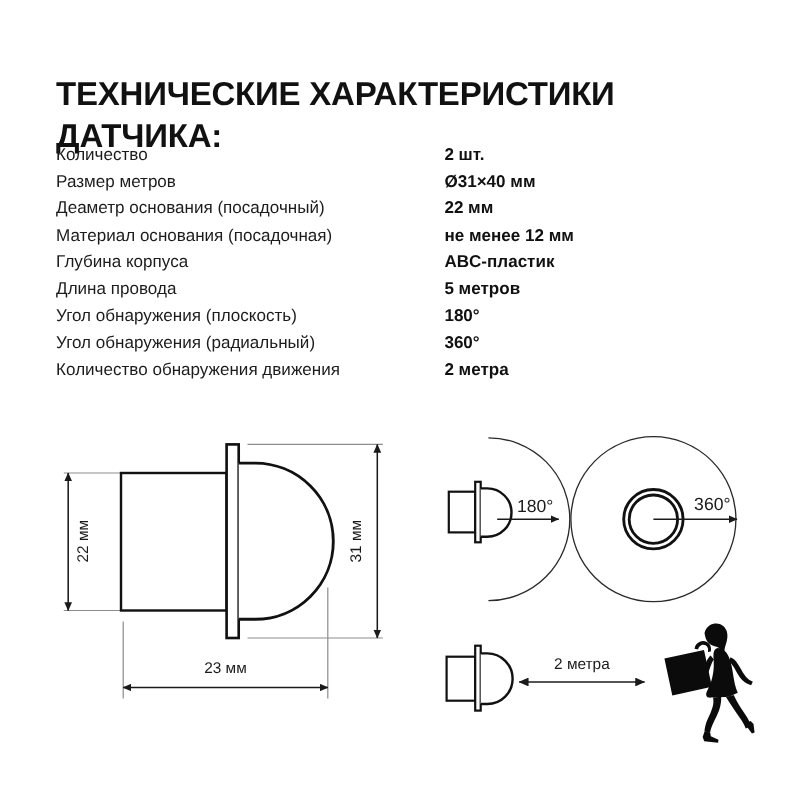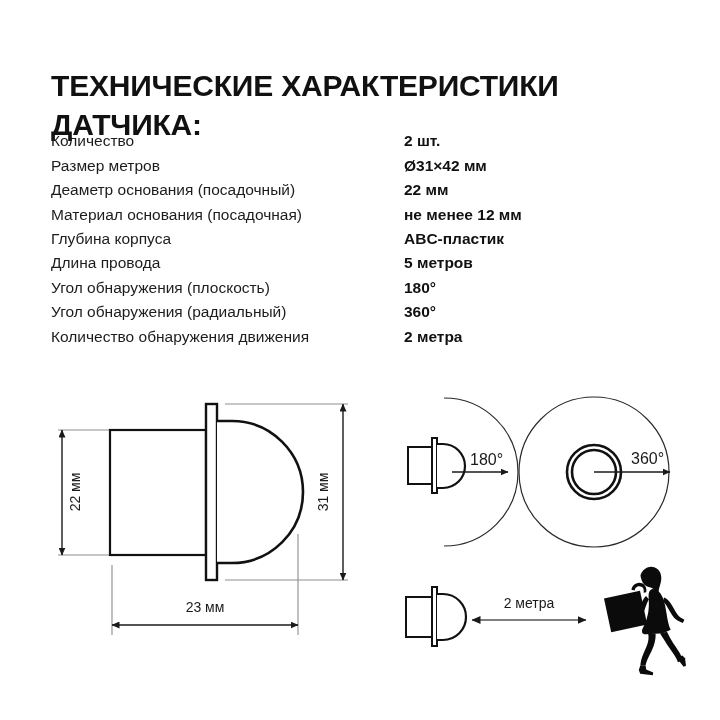--- a/index.html
+++ b/index.html
@@ -89,21 +89,21 @@
   <div id="title">ТЕХНИЧЕСКИЕ ХАРАКТЕРИСТИКИ
 ДАТЧИКА:</div>
 
   <div id="spec-table">
     <div class="spec-row">
       <span class="spec-label">Количество</span>
       <span class="spec-value">2 шт.</span>
     </div>
     <div class="spec-row">
       <span class="spec-label">Размер метров</span>
-      <span class="spec-value">Ø31×42 мм</span>
+      <span class="spec-value">Ø31×40 мм</span>
     </div>
     <div class="spec-row">
       <span class="spec-label">Деаметр основания (посадочный)</span>
       <span class="spec-value">22 мм</span>
     </div>
     <div class="spec-row">
       <span class="spec-label">Материал основания (посадочная)</span>
       <span class="spec-value">не менее 12 мм</span>
     </div>
     <div class="spec-row">

